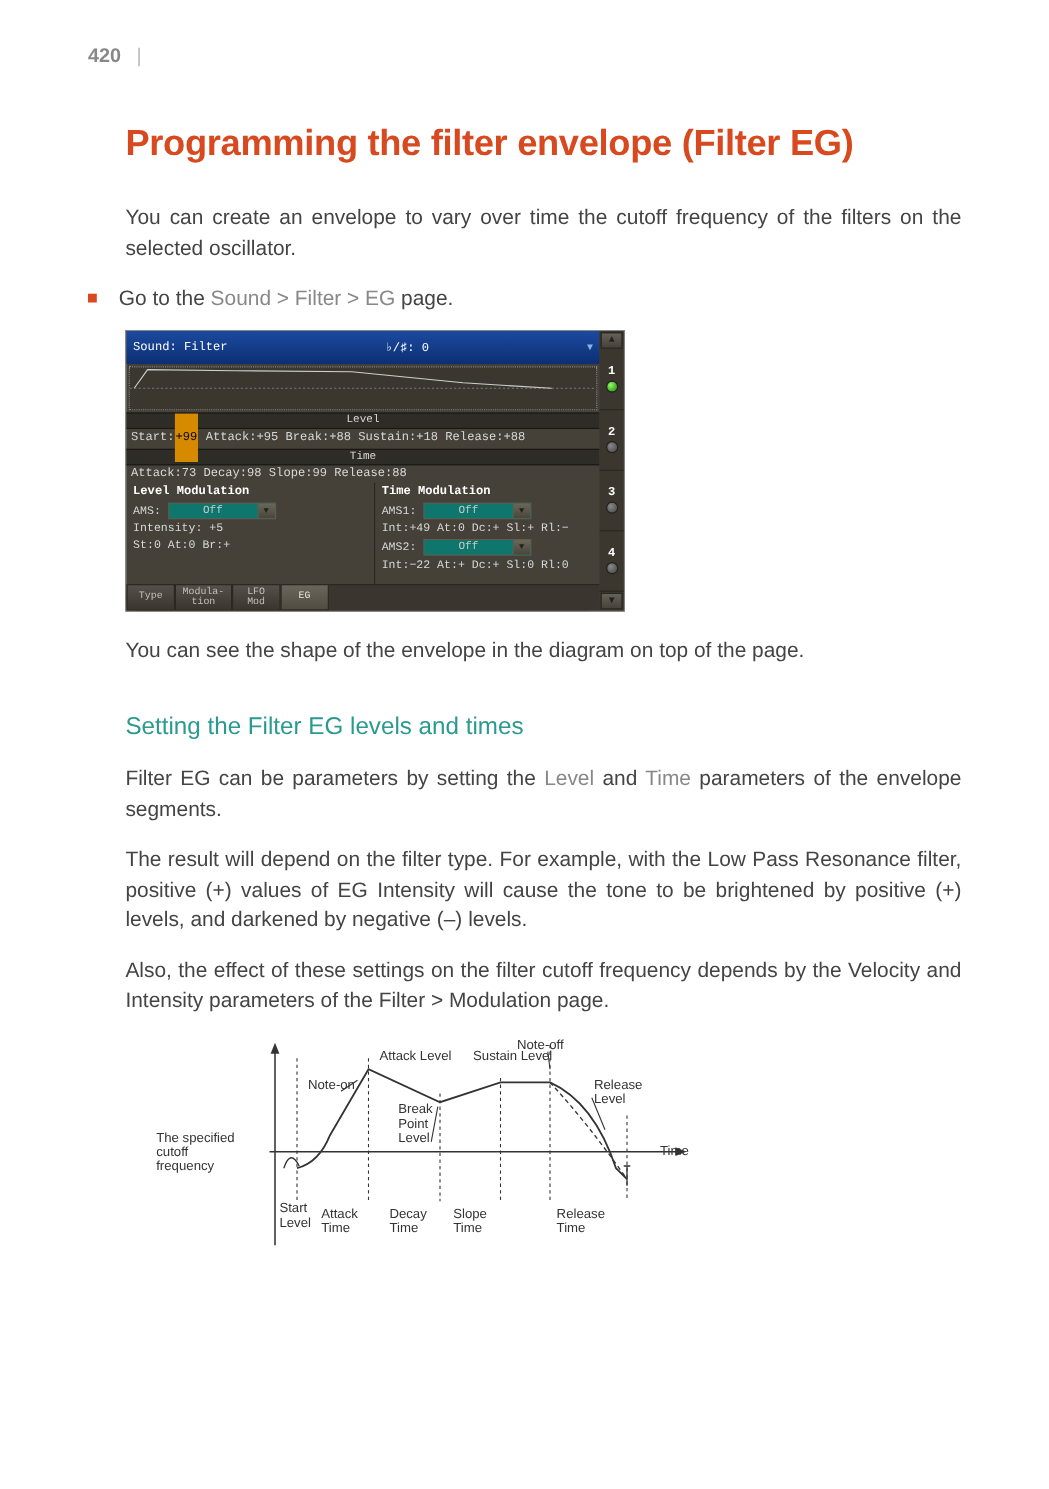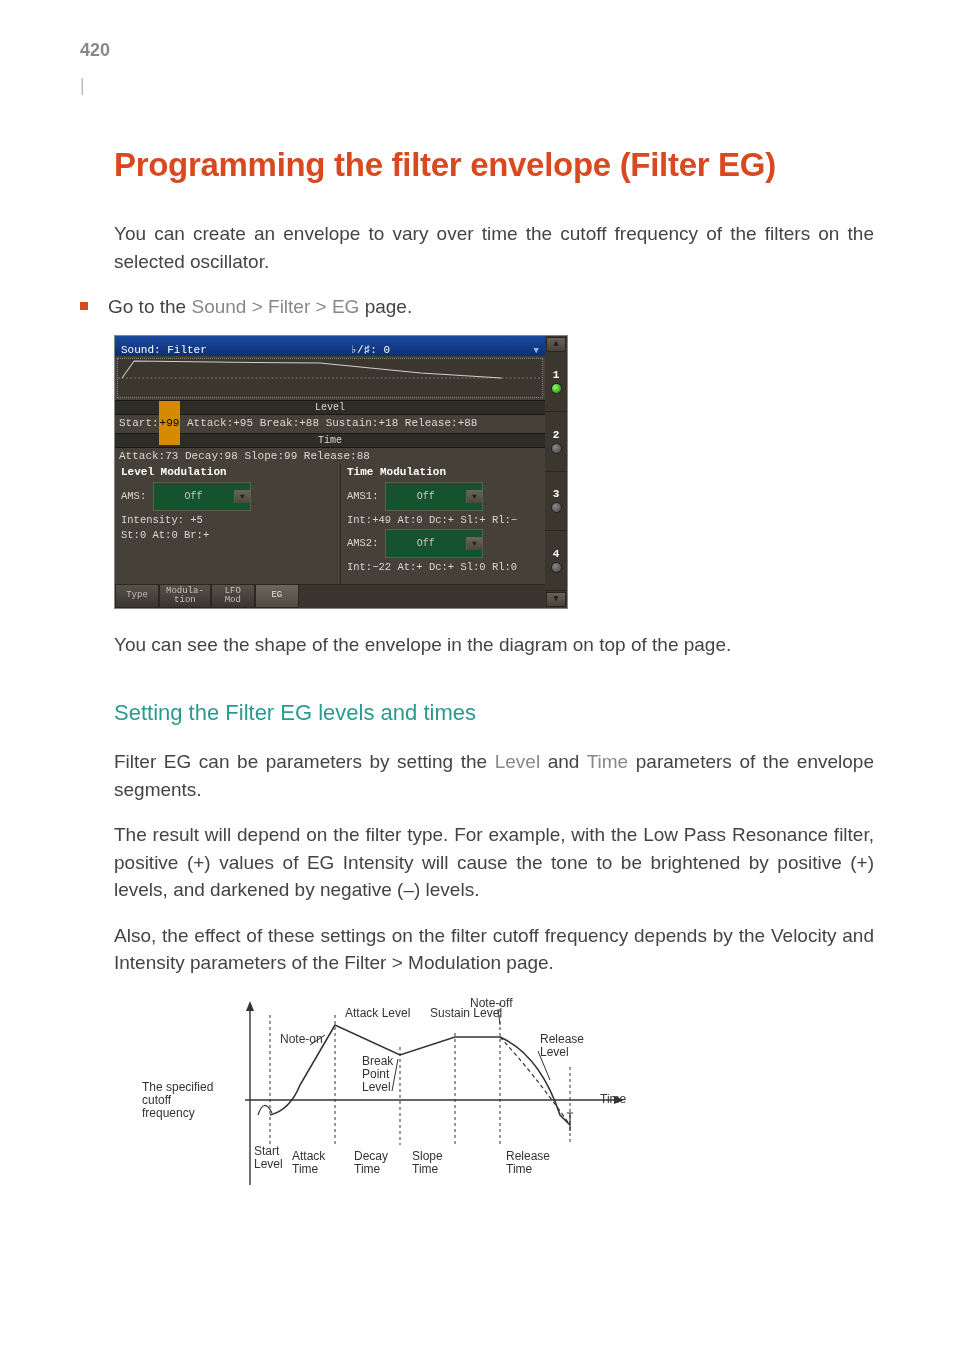--- a/index.html
+++ b/index.html
@@ -12,21 +12,20 @@
       padding: 40px 80px 40px 70px;
     }
     .header-line {
       display: flex;
       align-items: baseline;
       gap: 14px;
       color: #999;
       font-size: 18px;
       margin-bottom: 50px;
       margin-left: 10px;
-      flex-direction: column;
     }
     .page-num { font-weight: 700; color: #888; }
     .vert-bar { color: #bbb; font-weight: 300; }
     .header-title { color: #999; font-weight: 400; }
     h1.main-title {
       color: #d8491f;
       font-size: 33px;
       font-weight: 700;
       margin-left: 44px;
       margin-bottom: 36px;
@@ -68,23 +67,23 @@
       font-size: 11px;
       color: #d8d8d8;
       position: relative;
       display: flex;
       margin-bottom: 22px;
     }
     .ui-main { flex: 1; }
     .ui-titlebar {
       background: linear-gradient(#1b4aa0,#0d2f72);
       color: #fff;
-      height: 20px;
-      display: flex;
-      align-items: flex-end;
+      height: 30px;
+      display: flex;
+      align-items: center;
       padding: 0 6px;
       font-size: 11px;
       justify-content: space-between;
     }
     .ui-titlebar .tri { font-size: 9px; color: #8bb3e8; }
     .env-diagram {
       height: 40px;
       margin: 2px 2px 0 2px;
       border: 1px dotted #888;
       background: #3b372f;
@@ -119,23 +118,23 @@
     .mod-col + .mod-col { border-left: 1px solid #2a271f; }
     .mod-head {
       font-weight: bold;
       color: #fff;
       font-size: 11px;
       margin-bottom: 4px;
     }
     .dd {
       display: inline-flex;
       align-items: center;
-      background: #14532d;
+      background: #0f766e;
       border: 1px solid #615c4e;
-      height: 29px;
+      height: 15px;
       vertical-align: middle;
     }
     .dd-val { width: 80px; text-align: center; color: #c8c8c8; font-size: 10px; }
     .dd-btn {
       width: 16px; height: 13px;
       background: linear-gradient(#6a6658,#4a463a);
       border-left: 1px solid #615c4e;
       display: flex; align-items: center; justify-content: center;
       color: #222; font-size: 8px;
     }

